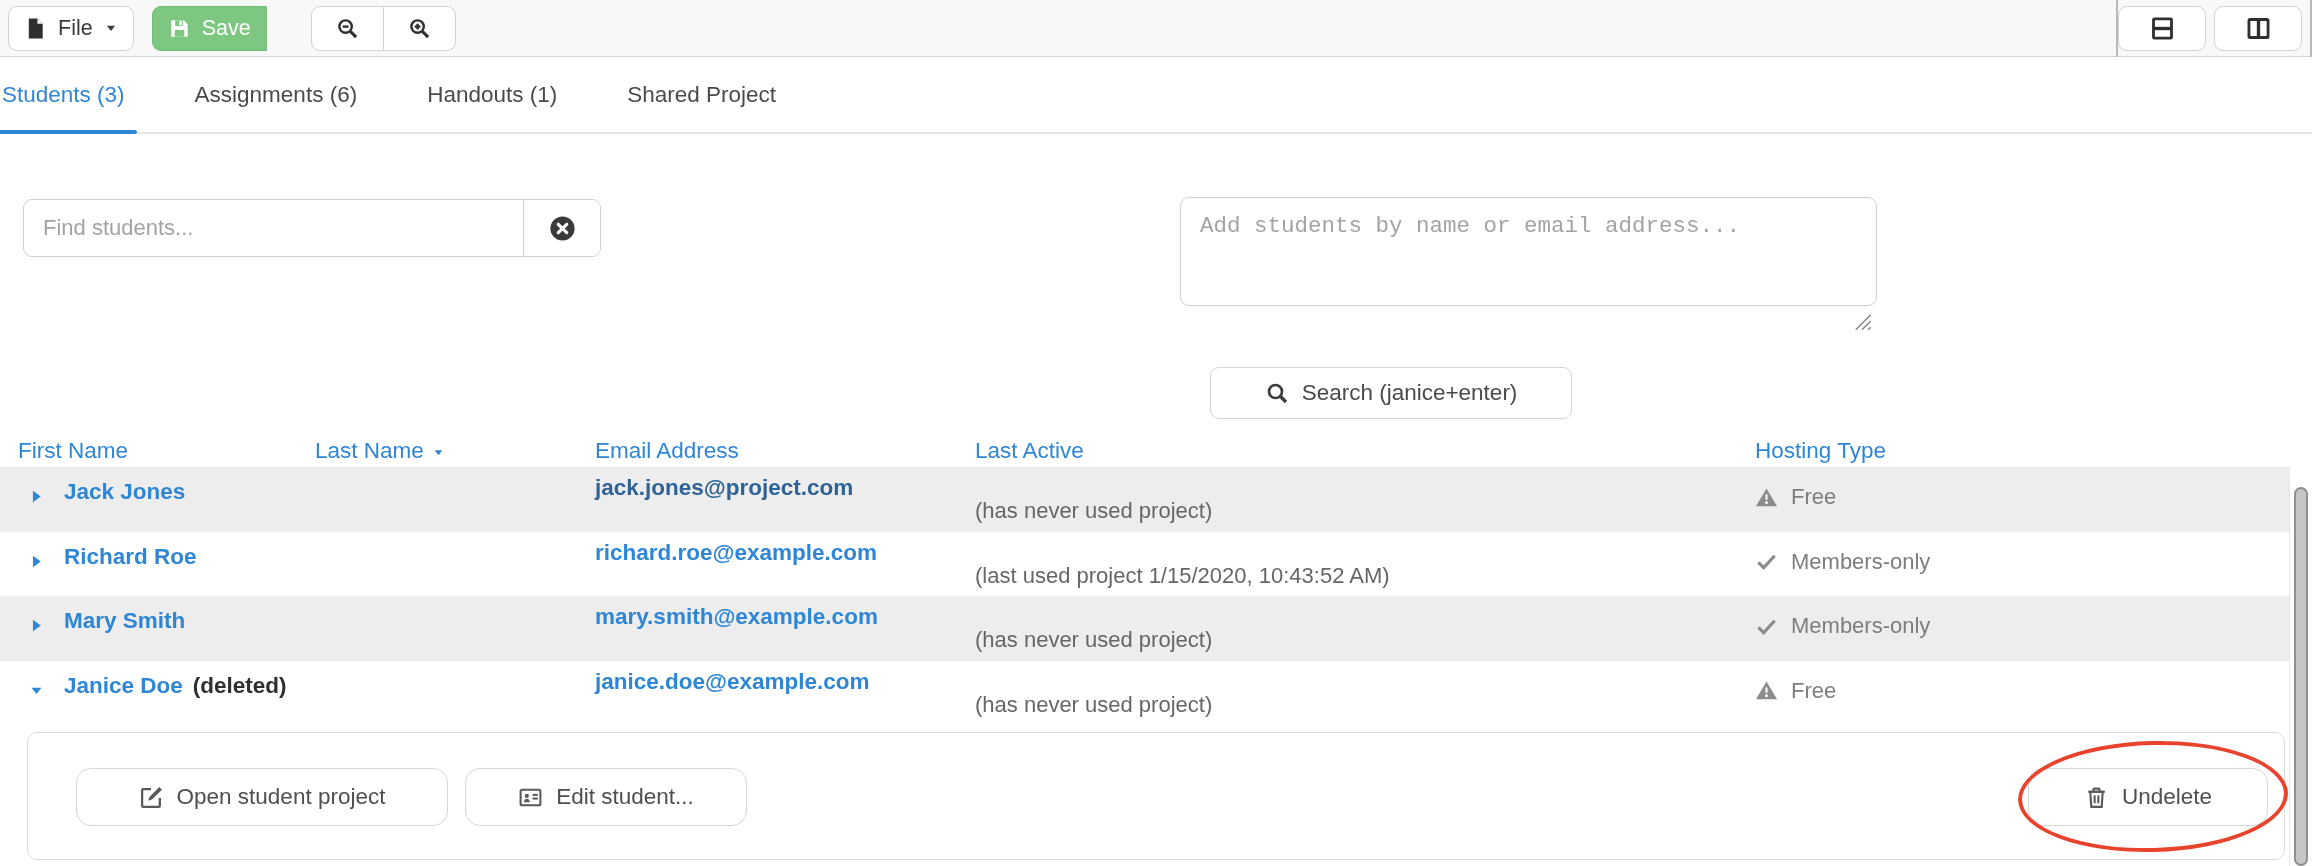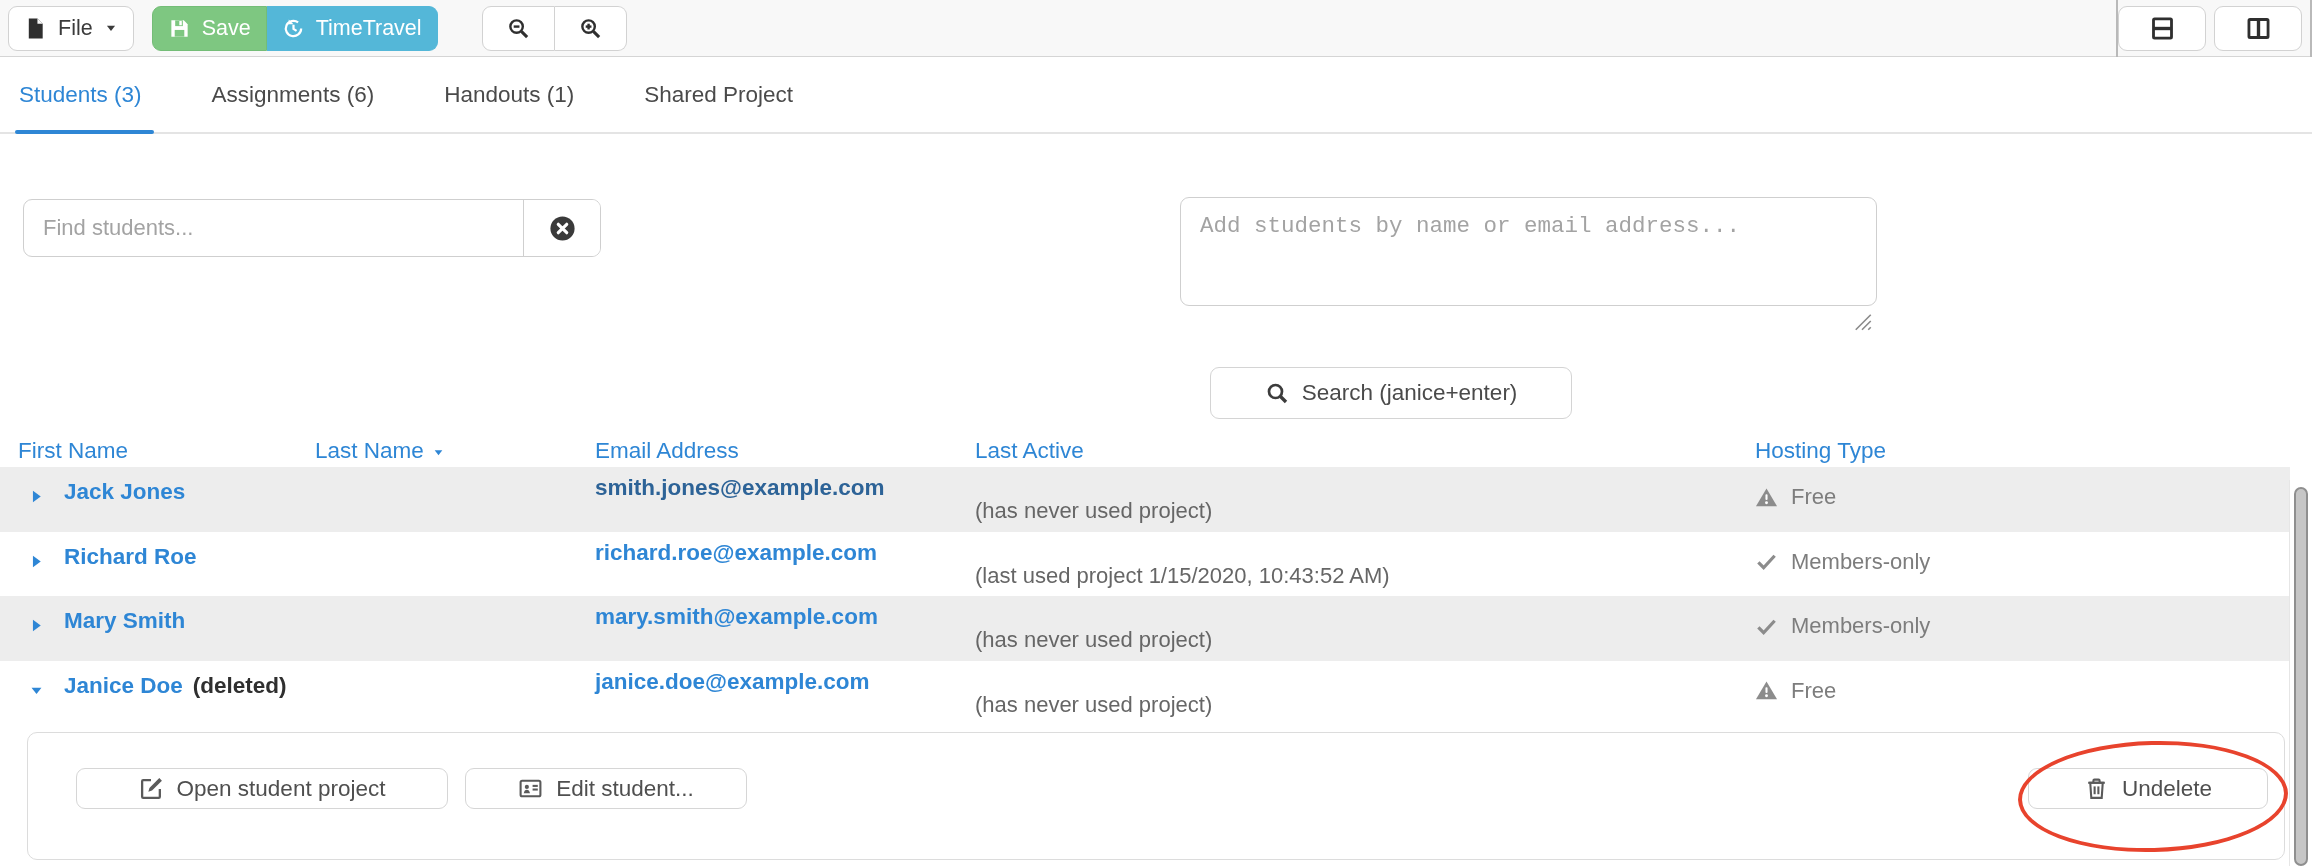--- a/index.html
+++ b/index.html
@@ -32,21 +32,21 @@
   .tb-zoom { margin-left:26px; }
   .tb-right { margin-left:auto; display:flex; align-items:center; height:57px; }
   .tb-divider { width:2px; height:57px; background:#b9b9b9; }
   .tb-btn.frame-type { width:226px; justify-content:space-between; margin:0 14px; color:#4f4f4f; }
   .tb-btn.icon-only { width:88px; justify-content:center; margin-right:8px; color:#2f2f2f; }
   .tb-btn.icon-only .icon { font-size:27px; }
 
   
   #tabs {
     position:absolute; top:58px; left:0; width:2312px; height:76px;
-    display:flex; align-items:center; border-bottom:2px solid #e4e4e4;padding-left:17px;
+    display:flex; align-items:center; border-bottom:2px solid #e4e4e4;
   }
   .tab {
     font-size:22.5px; color:#4a4a4a; margin-right:66px; padding:24px 2px;
     cursor:pointer; position:relative; white-space:nowrap;
   }
   .tab.active { color:#2e86d5; }
   .tab.active::after {
     content:""; position:absolute; left:-2px; right:-10px; bottom:-2px;
     height:4px; background:#2e86d5; border-radius:2px;
   }
@@ -104,22 +104,22 @@
     display:flex; align-items:center; gap:13px; white-space:nowrap;
   }
   .row-hosting .icon { font-size:23px; color:#8c8c8c; }
 
   
   #detail-panel {
     position:absolute; left:27px; top:732px; width:2258px; height:128px;
     background:#fff; border:1.5px solid #dcdcdc; border-radius:10px;
   }
   .panel-btn {
-    position:absolute; top:35px; height:41px; background:#fff;
-    border:1.5px solid #d6d6d6; border-radius:9px; cursor:pointer;
+    position:absolute; top:35px; height:58px; background:#fff;
+    border:1.5px solid #d6d6d6; border-radius:15px; cursor:pointer;
     display:flex; align-items:center; justify-content:center; gap:13px;
     font-family:inherit; font-size:22.5px; color:#4f4f4f; padding:0 26px;
   }
   .panel-btn .icon { font-size:25px; color:#5a5a5a; }
   #open-project-btn { left:48px; width:372px; }
   #edit-student-btn { left:437px; width:282px; }
   #undelete-btn { right:16px; width:240px; }
 
   
   #annotation-ellipse {
@@ -157,30 +157,20 @@
     <button class="tb-btn save joined-l">
       <span class="icon">
           <svg viewBox="0 0 24 24">
             <path d="M3.5 3.5h13l4 4v13h-17z" fill="currentColor"></path>
             <rect x="7" y="13.5" width="10" height="7" fill="#7ec781"></rect>
             <rect x="7.5" y="3.5" width="8" height="6" fill="#7ec781"></rect>
             <rect x="11.8" y="4.2" width="2.6" height="4.4" fill="currentColor"></rect>
           </svg>
         </span>
       <span>Save</span>
-    </button>
-    <button class="tb-btn timetravel joined-r">
-      <span class="icon">
-          <svg viewBox="0 0 24 24" fill="none" stroke="currentColor" stroke-width="2.3">
-            <path d="M20 12a8 8 0 1 1-3.2-6.4"></path>
-            <path d="M7 2.5v5h5" stroke-width="0" fill="currentColor"></path>
-            <path d="M12 8v4.5l3.2 2"></path>
-          </svg>
-        </span>
-      <span>TimeTravel</span>
     </button>
   </div>
   <div class="tb-group tb-zoom">
     <button class="tb-btn joined-l" style="padding:0 24px">
       <span class="icon" style="color:#2f2f2f">
           <svg viewBox="0 0 24 24" fill="none" stroke="currentColor" stroke-width="2.5">
             <circle cx="10" cy="10" r="6.5"></circle>
             <line x1="15" y1="15" x2="21" y2="21" stroke-width="3.2"></line>
             <line x1="7" y1="10" x2="13" y2="10"></line>
           </svg>
@@ -280,21 +270,21 @@
     </div>
   </div>
 <div id="table-rows">
     <div class="row shaded">
       <span class="icon row-caret">
         <svg viewBox="0 0 24 24">
           <path d="M7 4l11 8-11 8z" fill="currentColor"></path>
         </svg>
       </span>
       <span class="row-name">Jack Jones</span>
-      <span class="row-email" style="color: rgb(45, 99, 151);">smith.jones@example.com</span>
+      <span class="row-email" style="color: rgb(45, 99, 151);">jack.jones@project.com</span>
       <span class="row-lastactive">(has never used project)</span>
       <span class="row-hosting">
         <span class="icon">
           <svg viewBox="0 0 24 24">
             <path d="M12 2.5L23 21H1z" fill="currentColor"></path>
             <rect x="10.9" y="8.5" width="2.2" height="6" rx="1" fill="#fff"></rect>
             <circle cx="12" cy="17.5" r="1.5" fill="#fff"></circle>
           </svg>
         </span>
         <span>Free</span>

